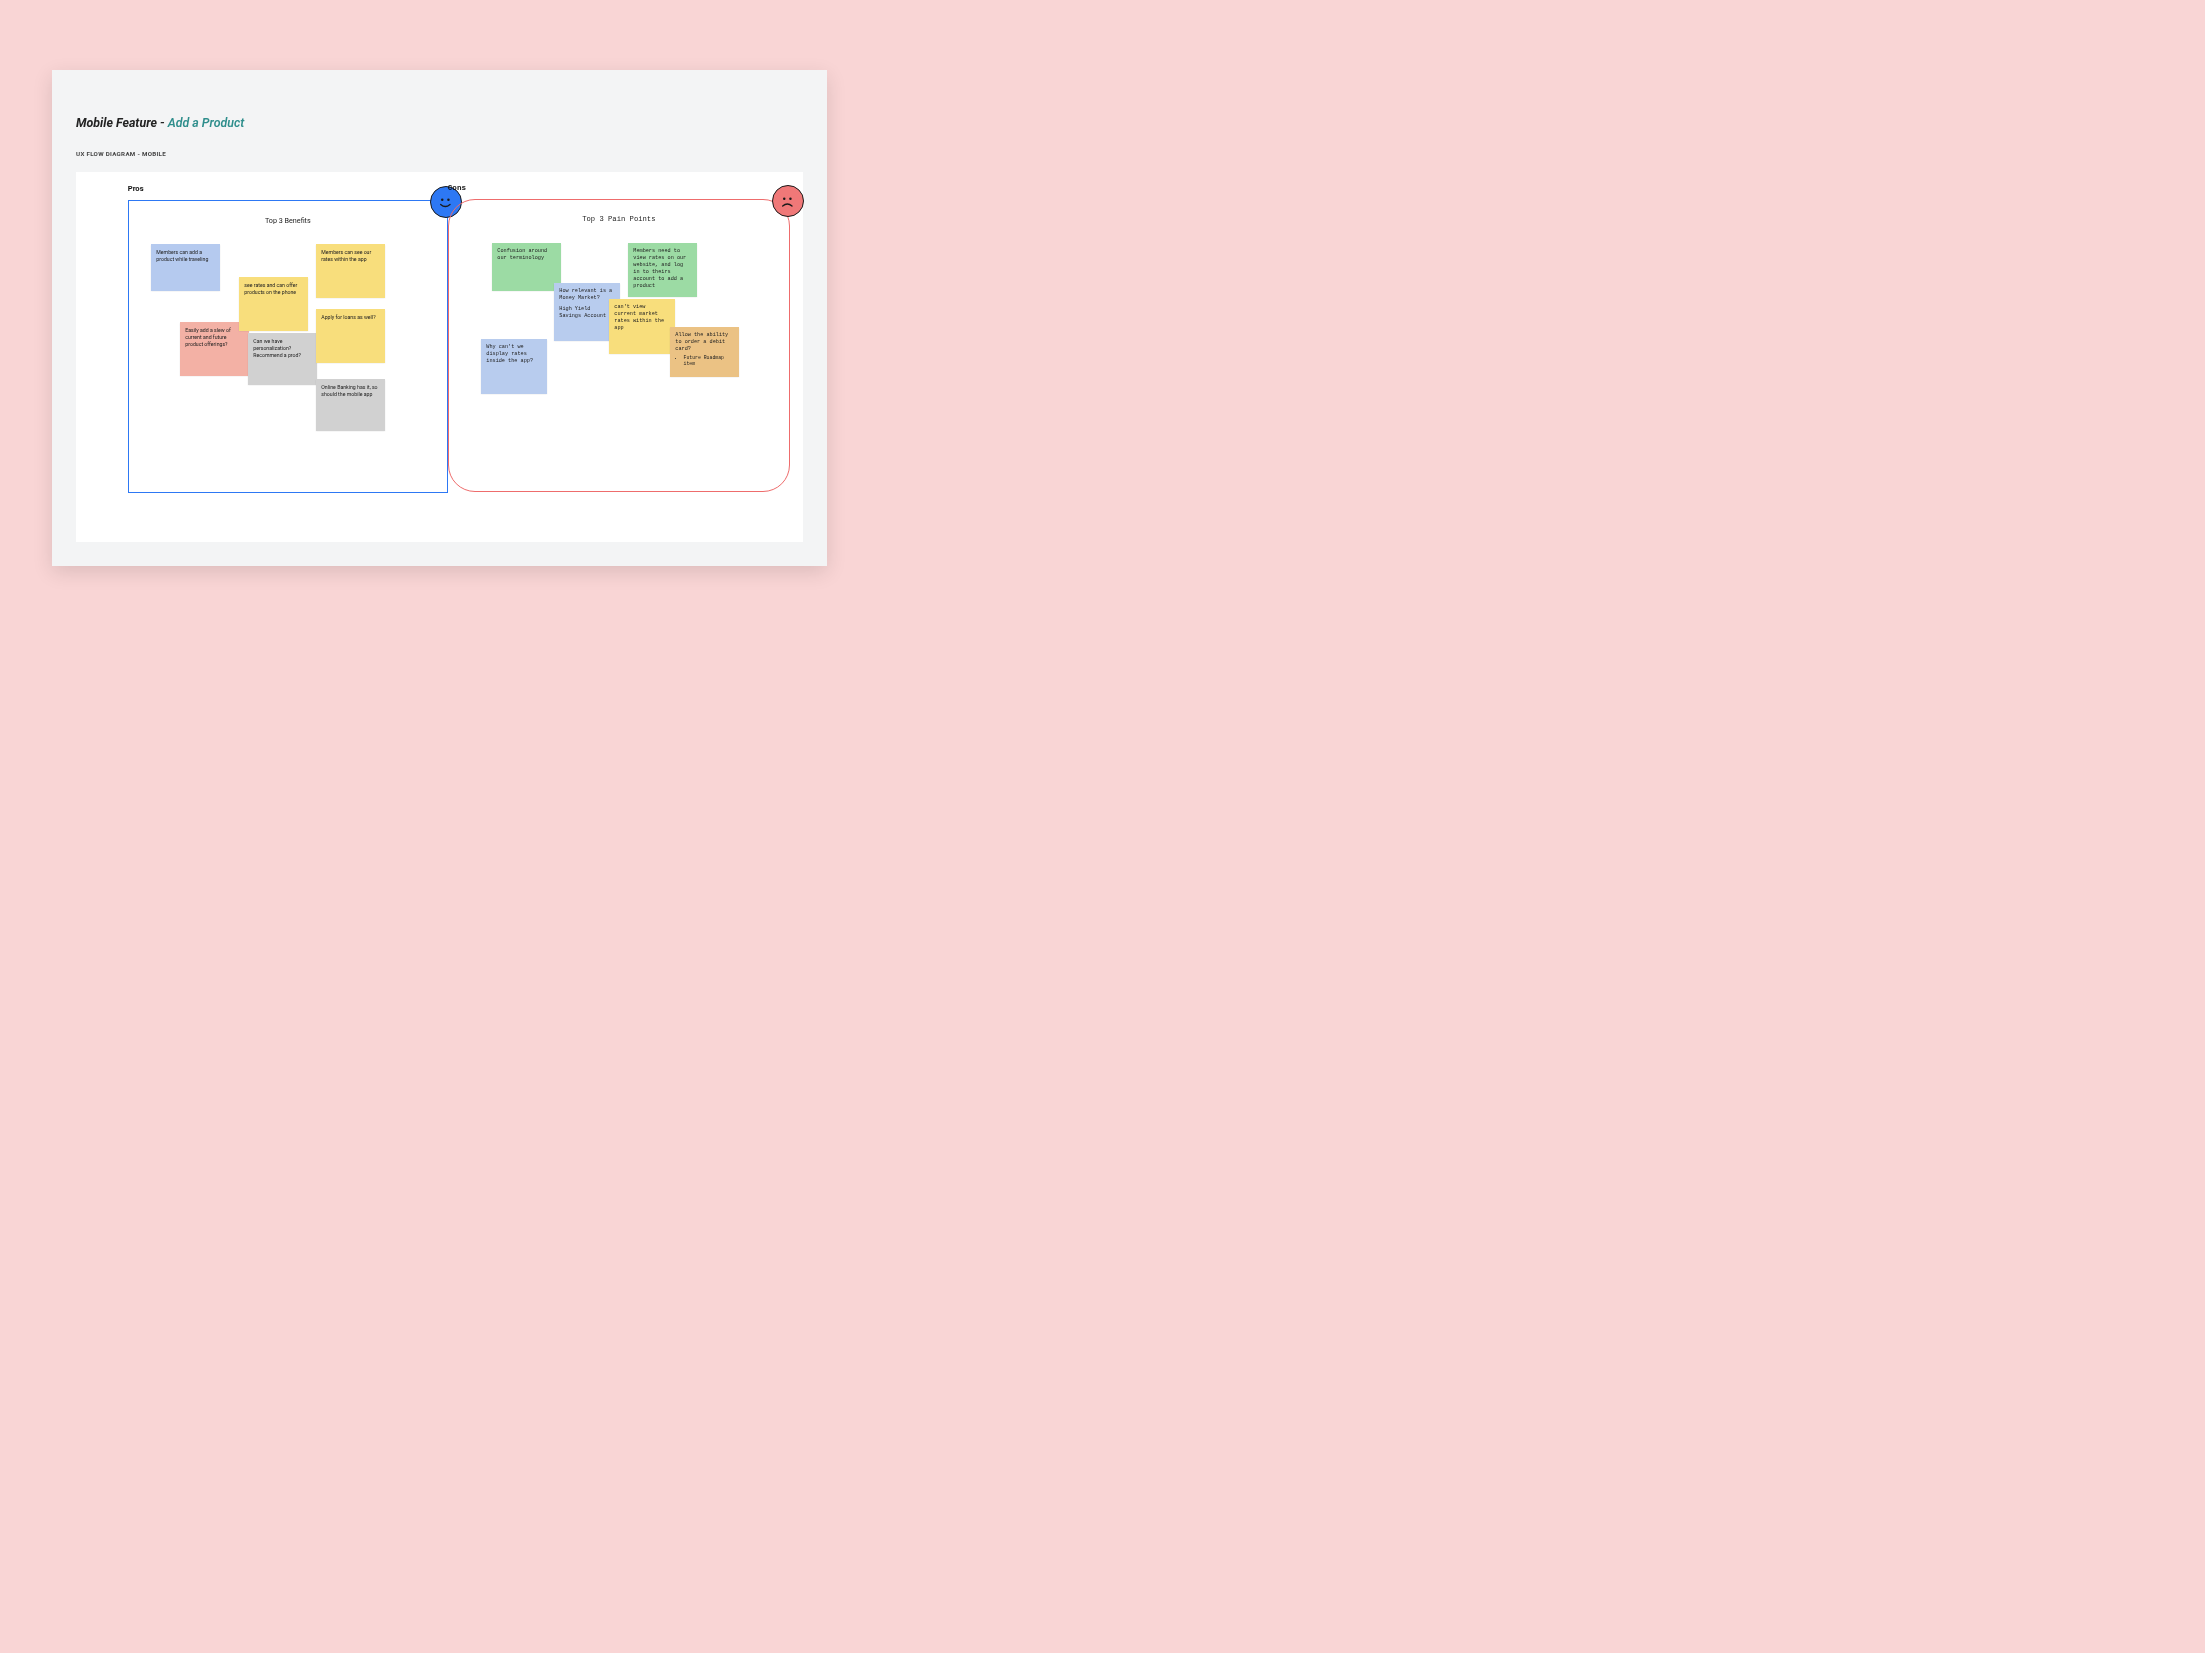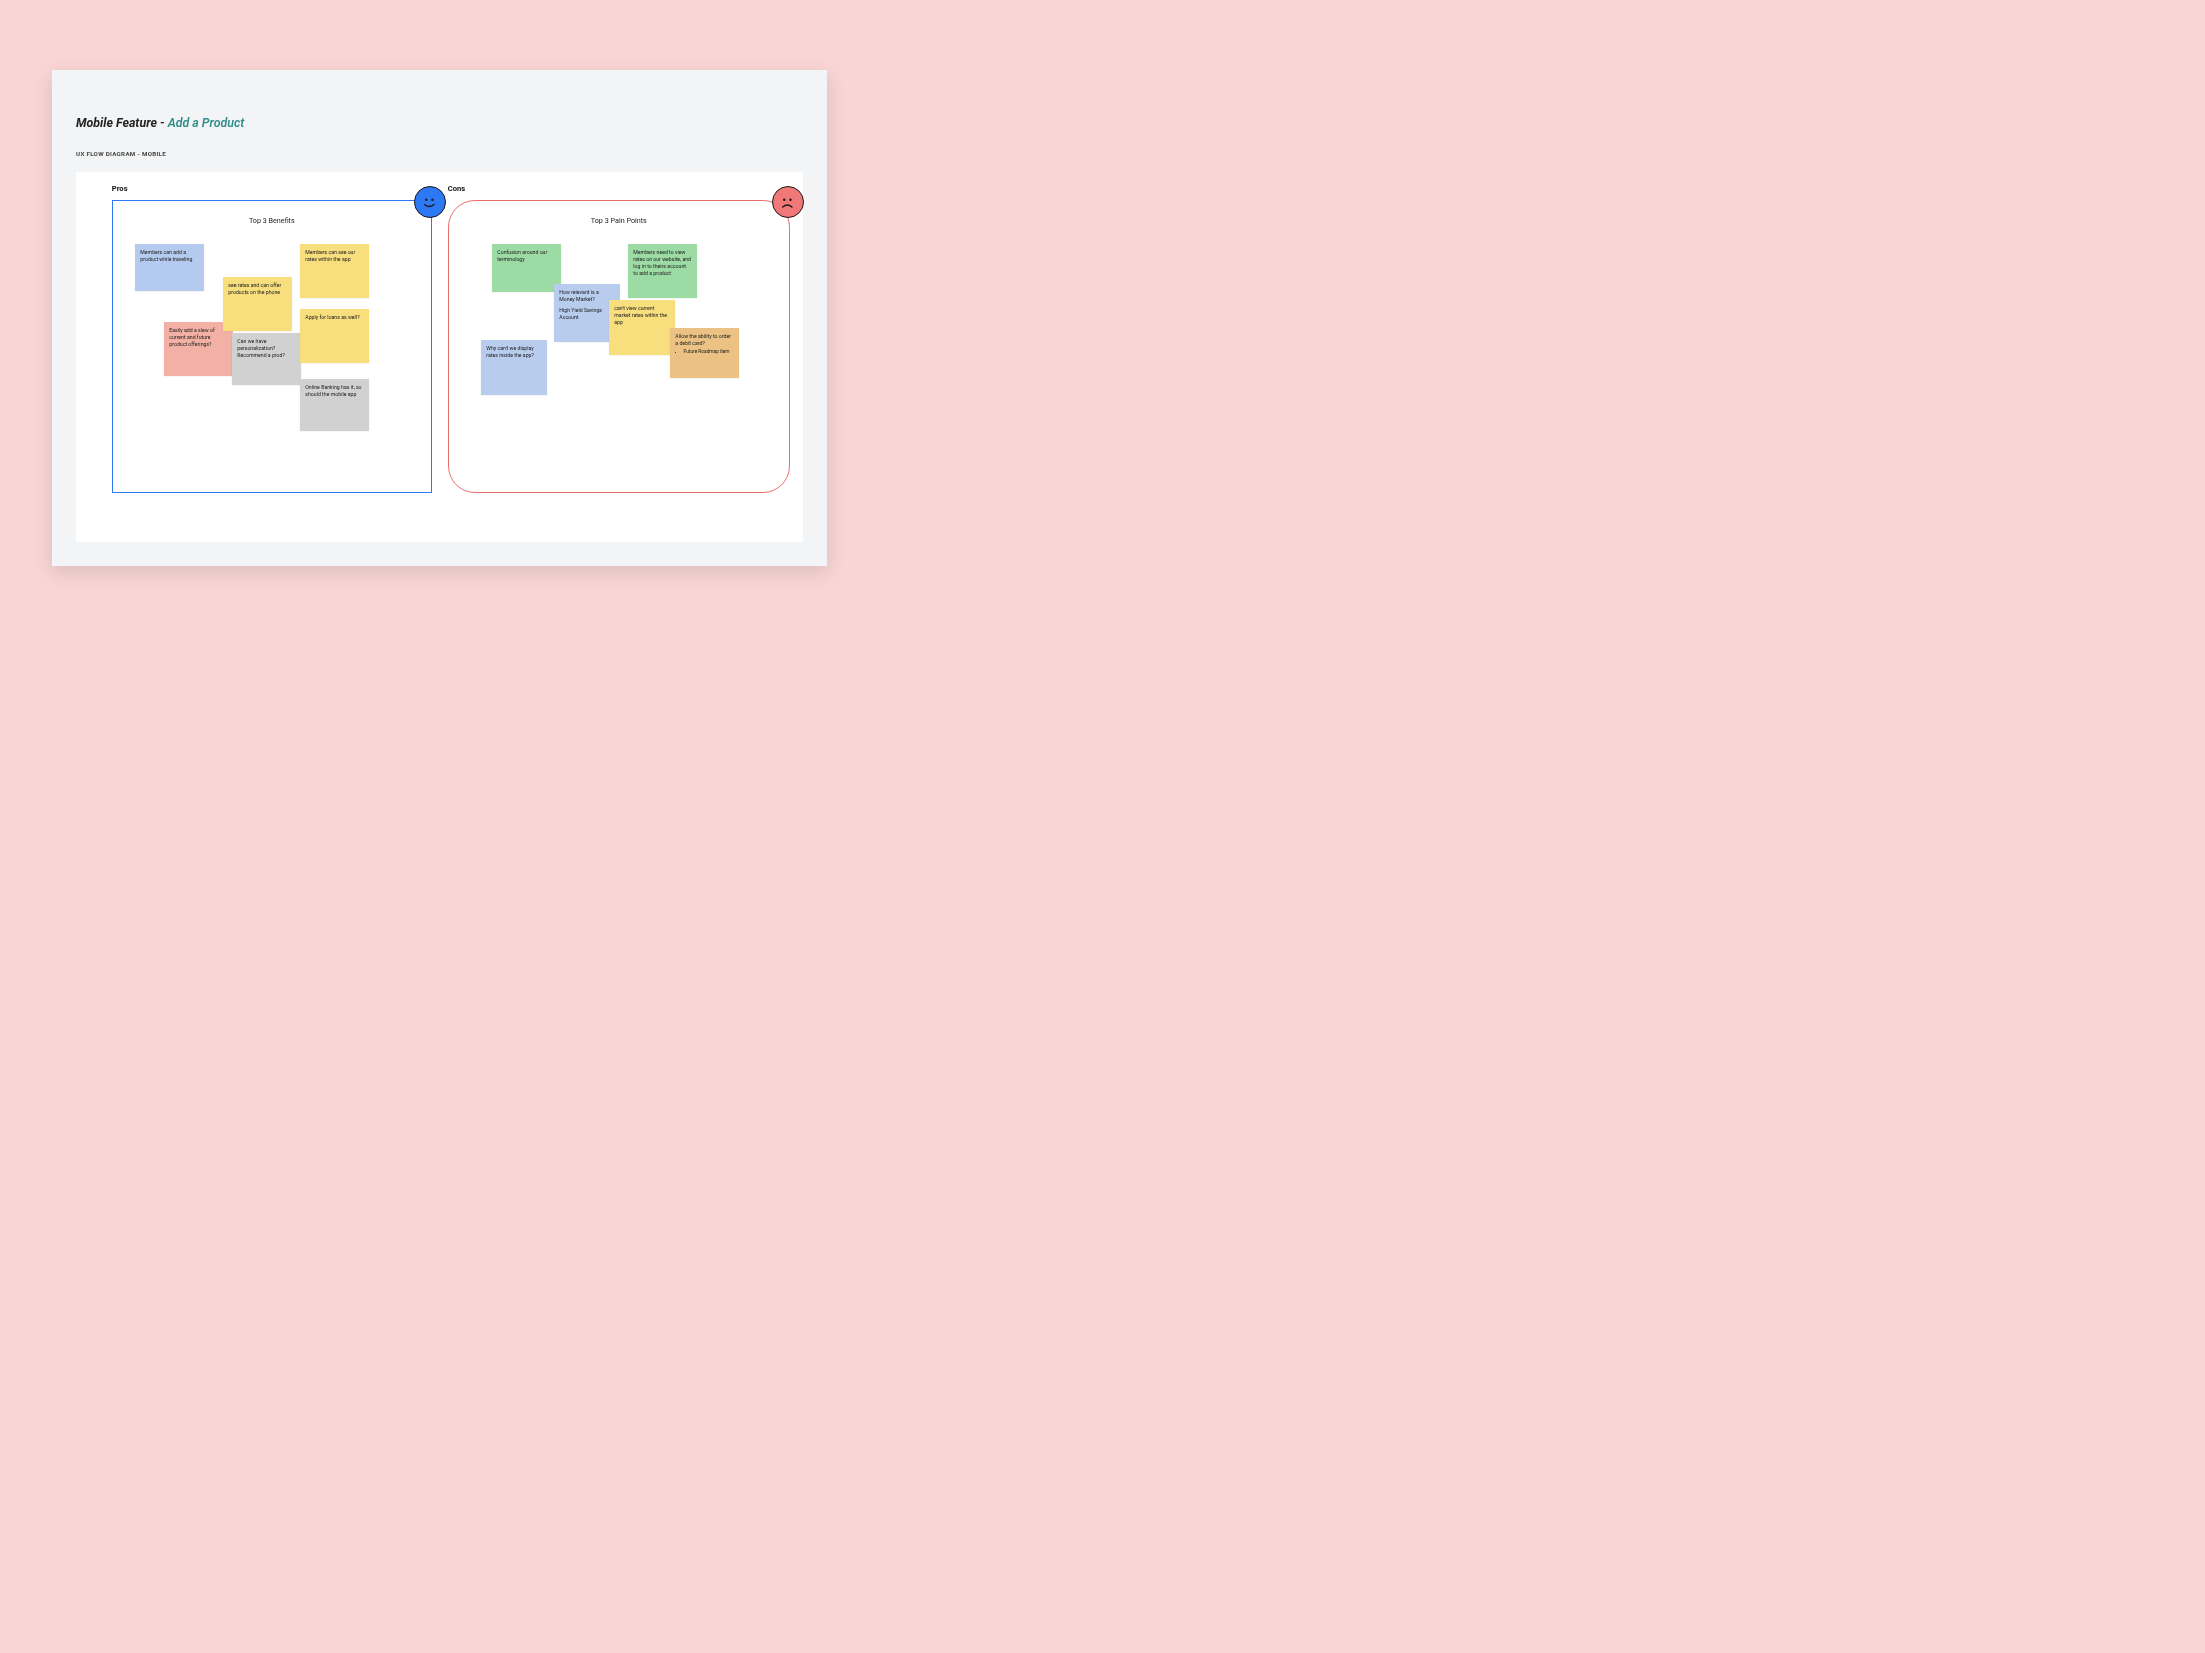--- a/index.html
+++ b/index.html
@@ -53,22 +53,22 @@
     .cols {
       position: relative;
       width: 100%;
       height: 100%;
     }
     .col {
       position: absolute;
       top: 0;
       height: 100%;
     }
-    .col.left  { left: 0;   width: 342px; padding-left: 22px; }
-    .col.right { left: 358px; width: 342px; }
+    .col.left  { left: 16px;   width: 342px; padding-left: 22px; }
+    .col.right { left: 358px; width: 342px; font-family: Liberation Mono, monospace; }
     .col-title {
       font-size: 7.6px;
       font-weight: 700;
       color: #111;
       margin-bottom: 6.9px;
     }
     .frame {
       position: relative;
       width: 100%;
       height: 293px;

